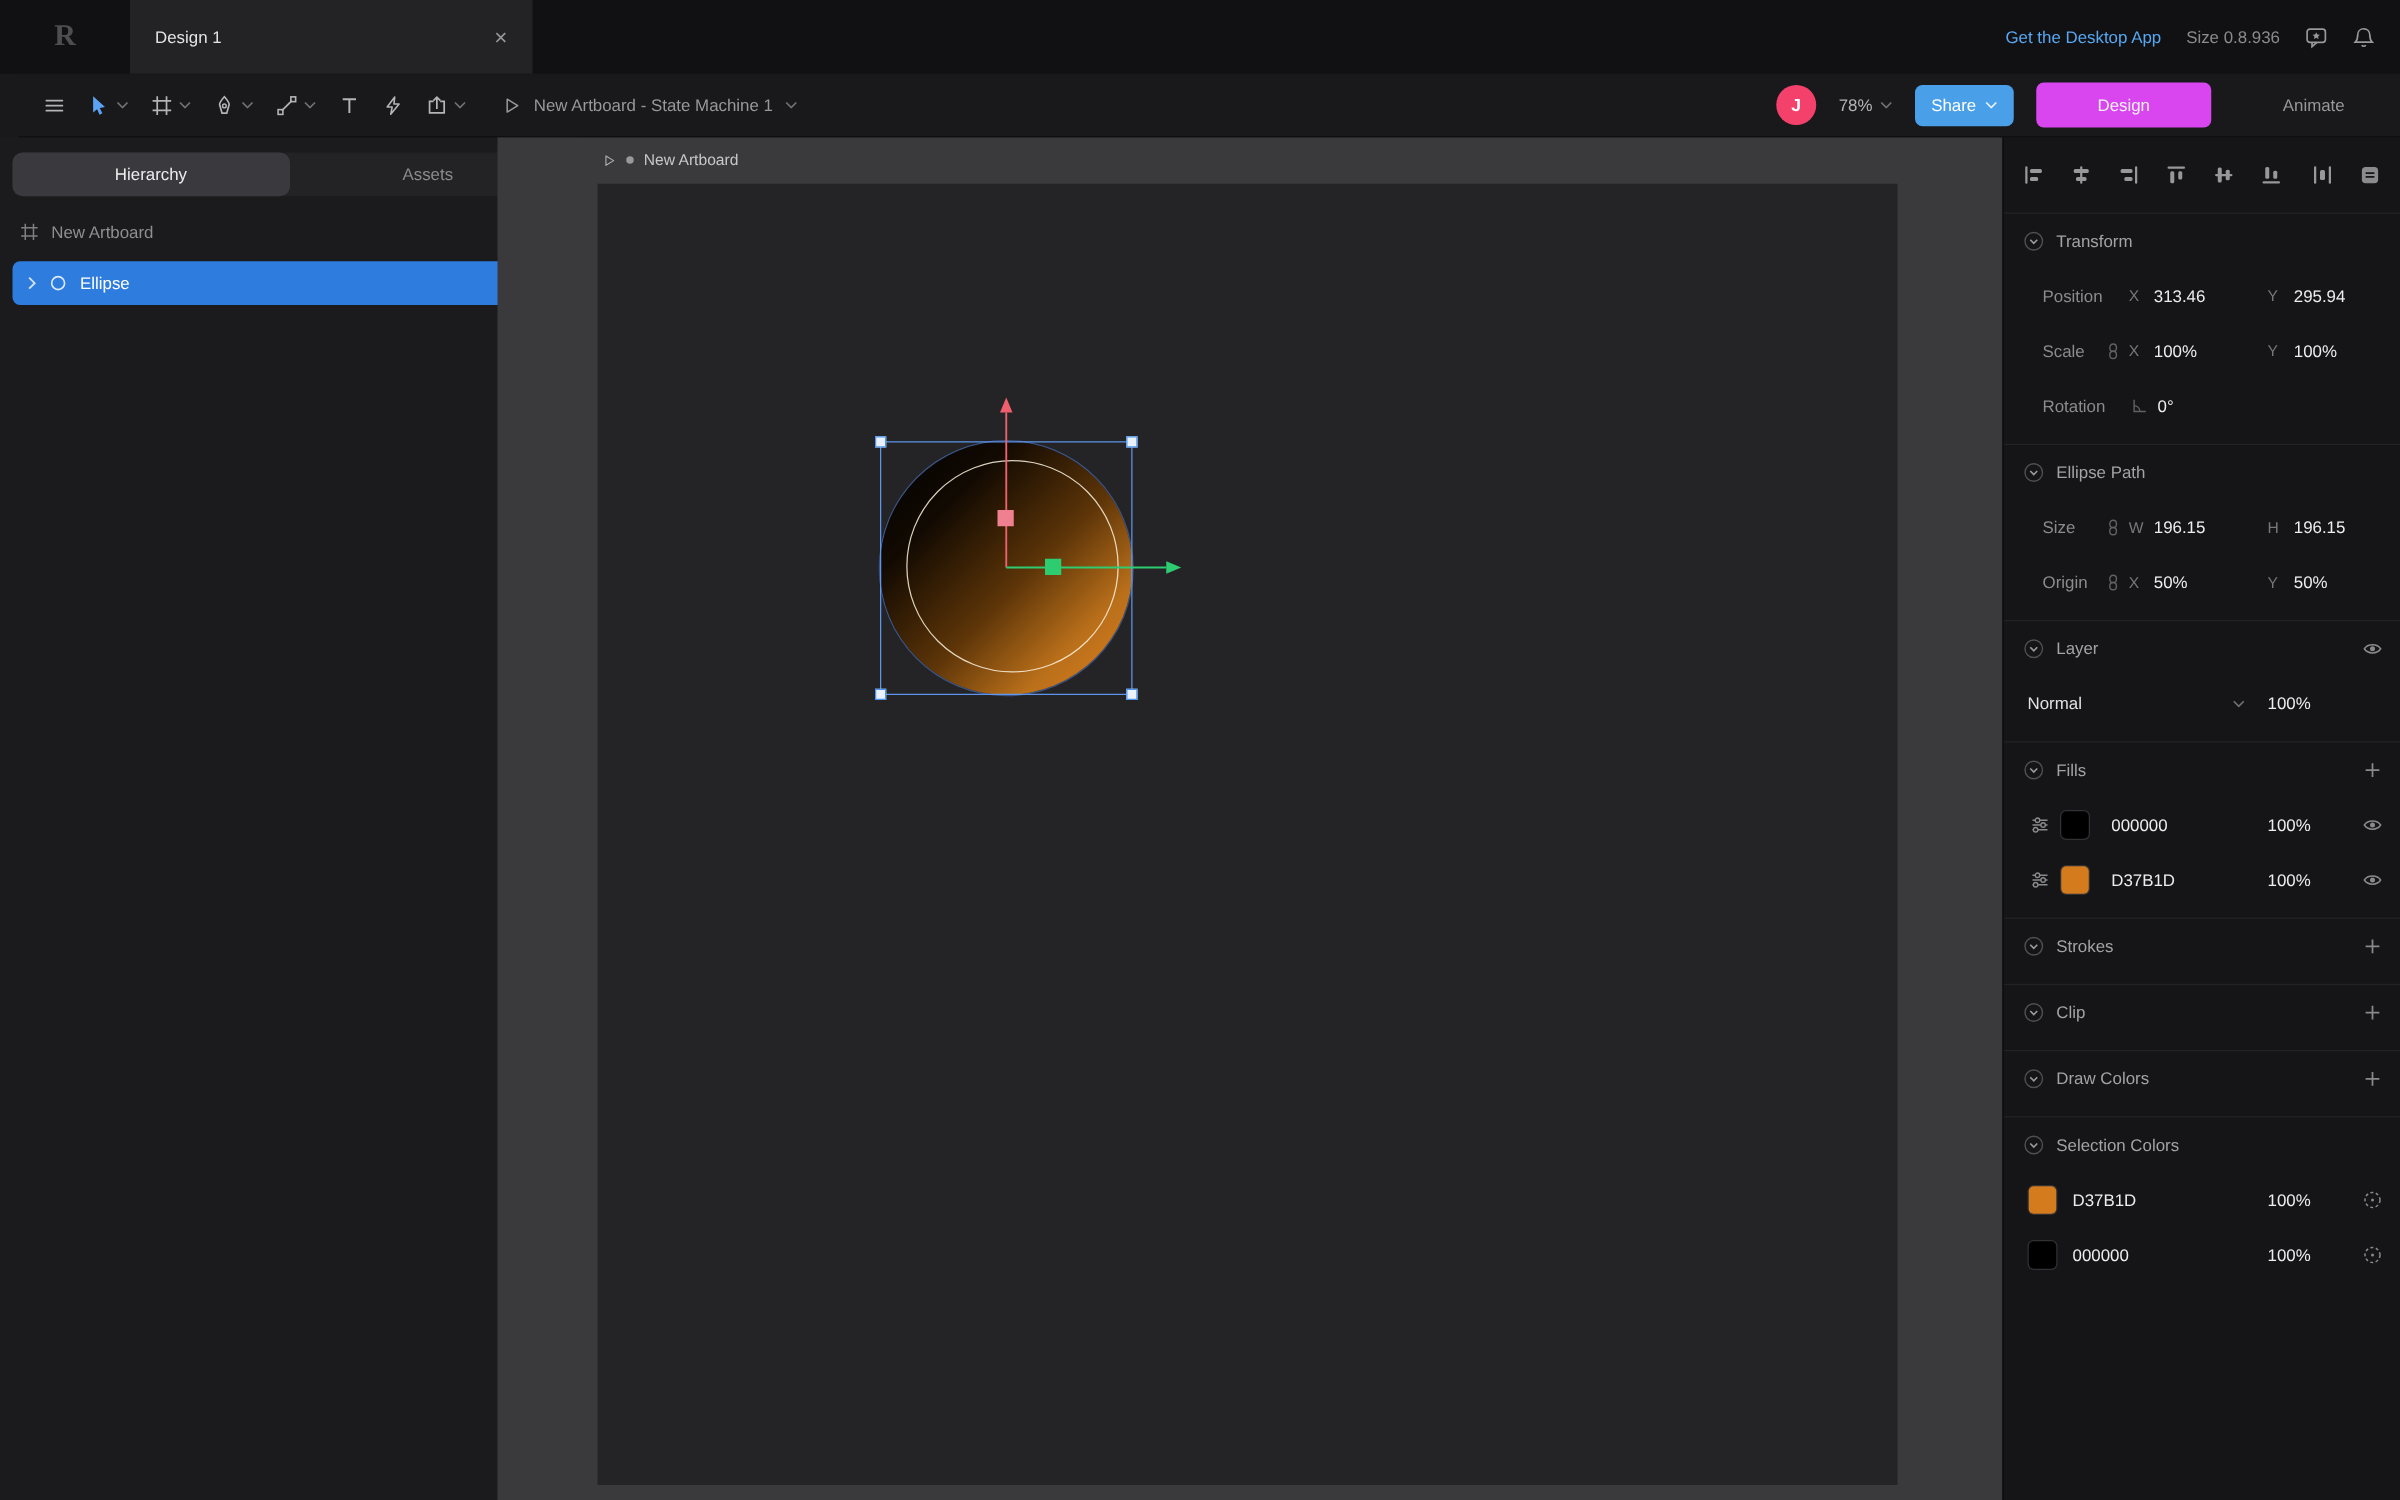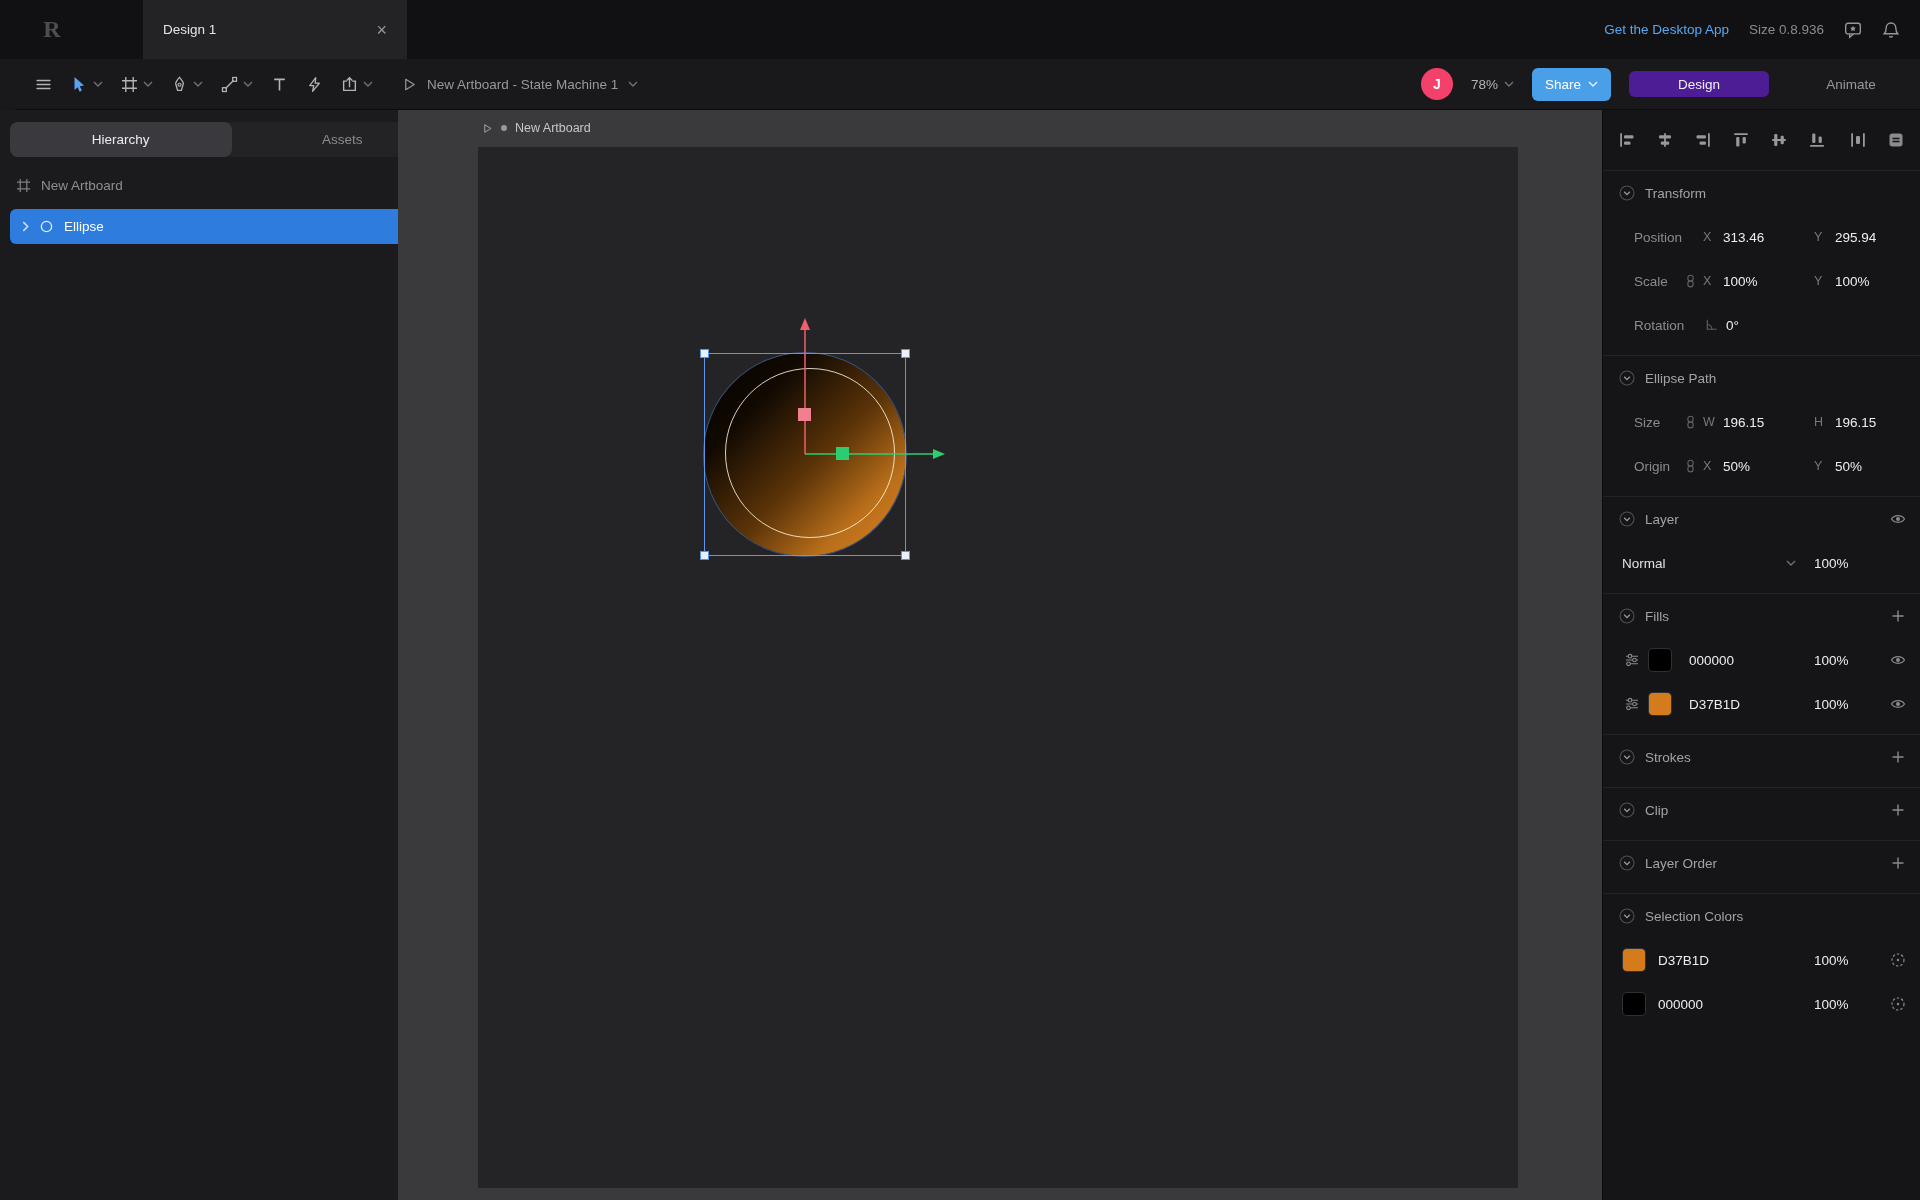--- a/index.html
+++ b/index.html
@@ -10,21 +10,21 @@
     font-family:"Liberation Sans","DejaVu Sans",sans-serif; font-size:13.5px;
     -webkit-font-smoothing:antialiased;
   }
   svg { display:block; }
   .i { width:16px; height:16px; }
 
   
   .topbar { position:absolute; left:0; top:0; width:1920px; height:59px; background:#111113; display:flex; align-items:center; }
   .logo-area { width:104px; height:59px; display:flex; align-items:center; justify-content:center; }
   .logo-r { font-size:24px; font-weight:bold; color:#4d4d52; font-family:"Liberation Serif","DejaVu Serif",serif; }
-  .doc-tab { width:264px; height:59px; background:#232325; display:flex; align-items:center; padding:0 20px 0 20px;margin-left:39px; }
+  .doc-tab { width:322px; height:59px; background:#232325; display:flex; align-items:center; padding:0 20px 0 20px; }
   .doc-tab-title { color:#e4e4e6; }
   .doc-tab-close { margin-left:auto; color:#97979b; font-size:18px; line-height:1; cursor:default; }
   .topbar-right { margin-left:auto; display:flex; align-items:center; gap:20px; padding-right:20px; }
   .desktop-link { color:#57a7f1; }
   .beta { color:#8b8b8f; }
   .tb-icon { color:#98989c; width:18px; height:18px; }
   .tb-icon svg { width:18px; height:18px; }
 
   
   .toolbar { position:absolute; left:15px; top:59px; width:1920px; height:51px; background:#19191b; border-bottom:1px solid #0c0c0d; display:flex; align-items:center; padding:0 14px; }
@@ -36,21 +36,21 @@
   .sm-title { display:flex; align-items:center; gap:10px; margin-left:20px; color:#98989c; }
   .sm-title .i { width:15px; height:15px; color:#98989c; }
   .sm-title .chev { width:10px; height:6px; color:#717175; }
   .toolbar-right { margin-left:auto; display:flex; align-items:center; gap:18px; }
   .avatar { width:32px; height:32px; border-radius:50%; background:#f4416b; color:#fff; font-weight:bold; font-size:14px; display:flex; align-items:center; justify-content:center; }
   .zoom { display:flex; align-items:center; gap:6px; color:#b4b4b8; }
   .zoom .chev { width:10px; height:6px; color:#717175; }
   .share-btn { display:flex; align-items:center; gap:7px; background:#4aa0e8; color:#fff; height:33px; padding:0 13px; border-radius:6px; border:none; font-size:13.5px; font-family:inherit; }
   .share-btn .chev { width:10px; height:6px; color:#e8f2fc; }
   .mode-toggle { display:flex; align-items:center; }
-  .design-pill { width:140px; height:26px; background:#4c1d95; border-radius:6px; color:#f0f0f2; display:flex; align-items:center; justify-content:center; }
+  .design-pill { width:140px; height:36px; background:#d946ef; border-radius:6px; color:#f0f0f2; display:flex; align-items:center; justify-content:center; }
   .animate-btn { width:152px; height:36px; color:#98989c; display:flex; align-items:center; justify-content:center;padding-left:12px; }
 
   
   .left-panel { position:absolute; left:0; top:110px; width:464px; height:1090px; background:#1b1b1d; border-right:1px solid #0c0c0d; }
   .panel-tabs { margin:12px 10px 0 10px; height:35px; display:flex; background:#232325; border-radius:8px; }
   .ptab { flex:1; display:flex; align-items:center; justify-content:center; color:#8b8b8f; border-radius:8px; }
   .ptab.active { background:#3a3a3e; color:#ededef; }
   .tree-row { height:40px; display:flex; align-items:center; gap:10px; padding:0 16px; margin-top:8px; color:#8f8f93; }
   .tree-row .i { color:#808084; }
   .tree-spacer { flex:1; }
@@ -594,21 +594,21 @@
           </svg>
       </div>
     </section>
 
 
     <section class="insp-section">
       <div class="sec-header">
         <svg class="i chev-circle">
             <use href="#i-chev-circle"></use>
           </svg>
-        <span class="sec-title">Layer Order</span>
+        <span class="sec-title">Draw Colors</span>
         <svg class="i sec-right">
             <use href="#i-plus"></use>
           </svg>
       </div>
     </section>
 
     <section class="insp-section">
       <div class="sec-header">
         <svg class="i chev-circle">
             <use href="#i-chev-circle"></use>

